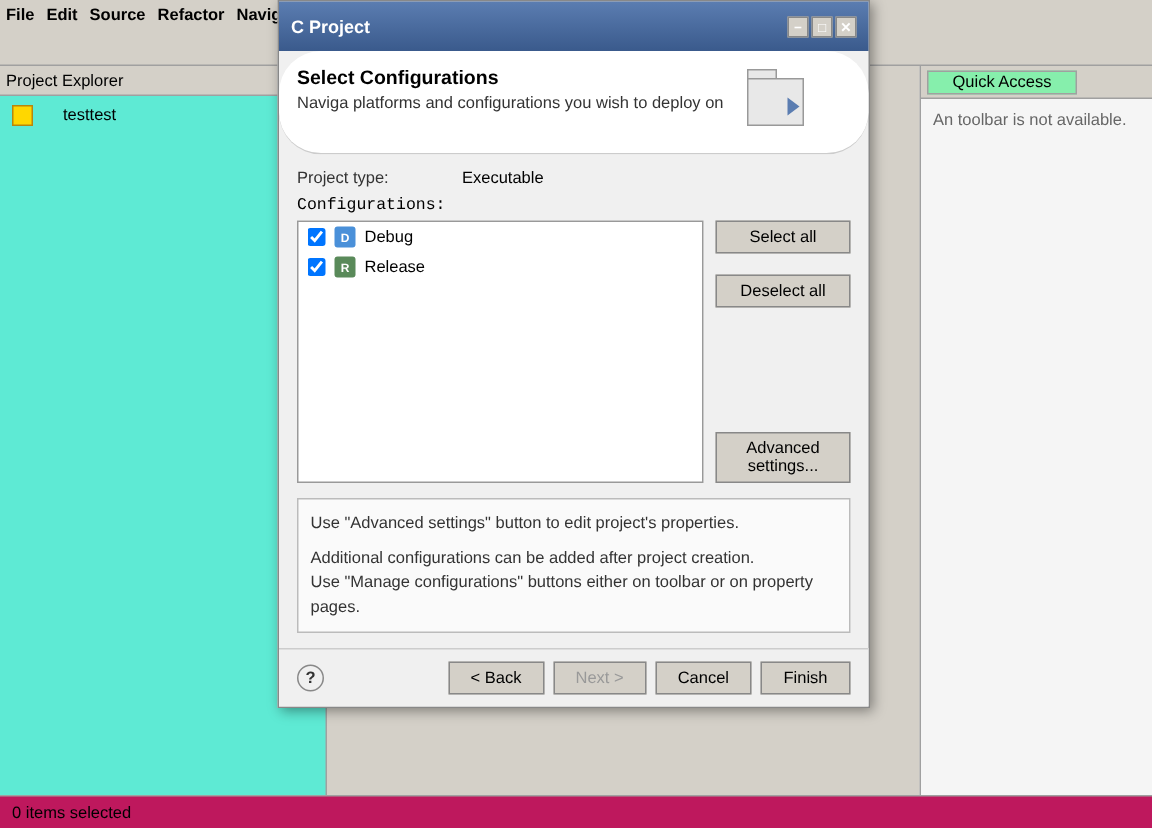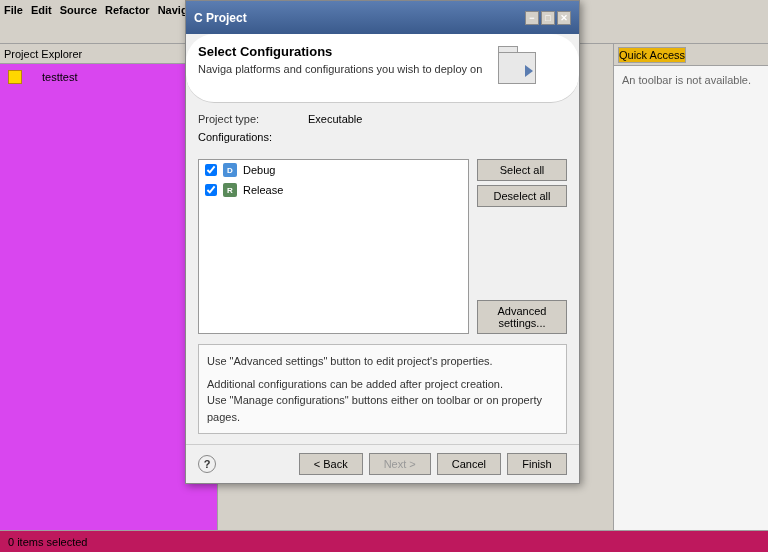--- a/index.html
+++ b/index.html
@@ -44,21 +44,21 @@
       border-bottom: 1px solid #A0A0A0;
     }
 
     
     .left-panel {
       position: absolute;
       top: 44px;
       left: 0;
       width: 218px;
       bottom: 22px;
-      background: #d946ef;
+      background: #5eead4;
       border-right: 1px solid #A0A0A0;
     }
 
     .panel-header {
       background: #D4D0C8;
       padding: 2px 4px;
       font-size: 11px;
       border-bottom: 1px solid #A0A0A0;
       display: flex;
       align-items: center;
@@ -95,23 +95,23 @@
       background: #D4D0C8;
       border-bottom: 1px solid #A0A0A0;
       display: flex;
       align-items: center;
       padding: 0 4px;
       font-size: 11px;
       gap: 2px;
     }
 
     .quick-access-btn {
-      background: #eab308;
+      background: #86efac;
       border: 1px solid #A0A0A0;
-      padding: 1px 0;
+      padding: 1px 16px;
       font-size: 11px;
       cursor: pointer;
     }
 
     .outline-area {
       padding: 8px;
       font-size: 11px;
       color: #666;
     }
 
@@ -207,21 +207,22 @@
       font-weight: normal;
     }
 
     .field-value {
       color: #000;
     }
 
     .config-section {
       margin-top: 6px;
       font-size: 11px;
-      margin-bottom: 16px;
+      margin-bottom: 4px;
+      font-family: Liberation Mono, monospace;
     }
 
     .config-area {
       display: flex;
       gap: 8px;
       align-items: flex-start;
     }
 
     .config-list {
       flex: 1;
@@ -276,21 +277,21 @@
     .config-buttons-wrapper {
       display: flex;
       flex-direction: column;
       height: 175px;
       justify-content: space-between;
     }
 
     .config-top-btns {
       display: flex;
       flex-direction: column;
-      gap: 4px;
+      gap: 14px;
     }
 
     .info-box {
       border: 1px solid #BBB;
       background: #FAFAFA;
       padding: 8px;
       margin-top: 10px;
       font-size: 11px;
       color: #333;
       line-height: 1.5;

